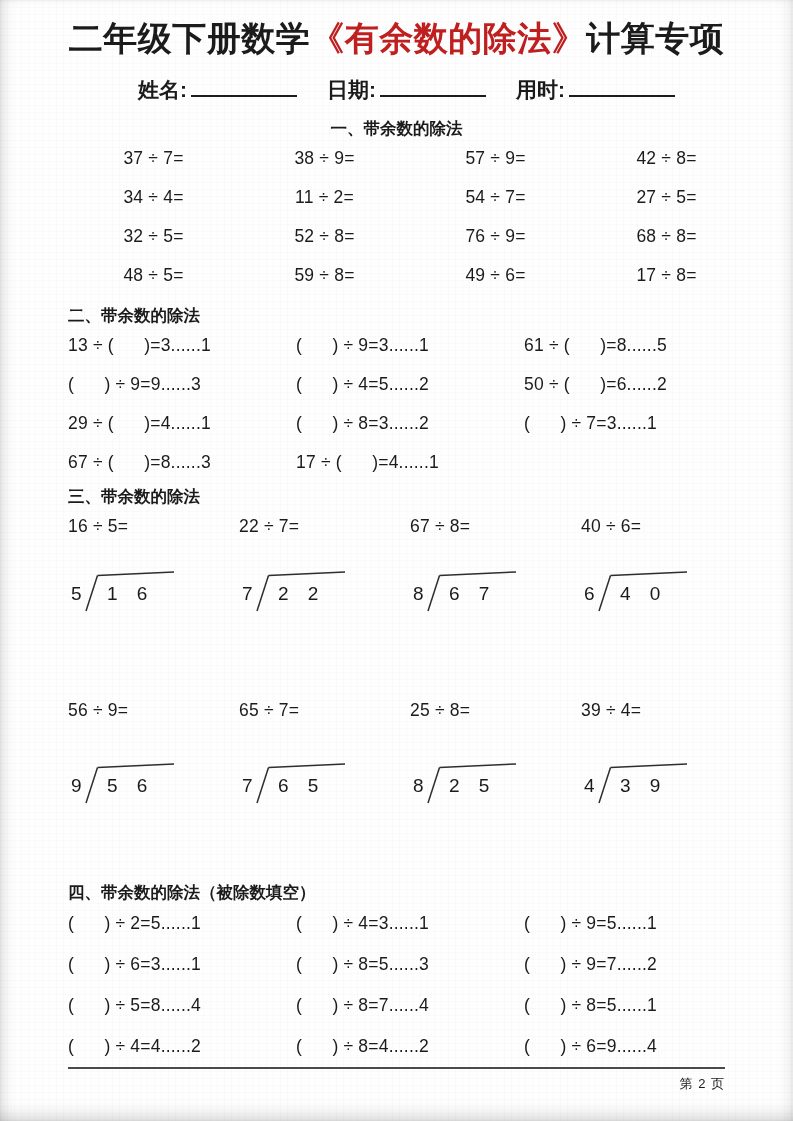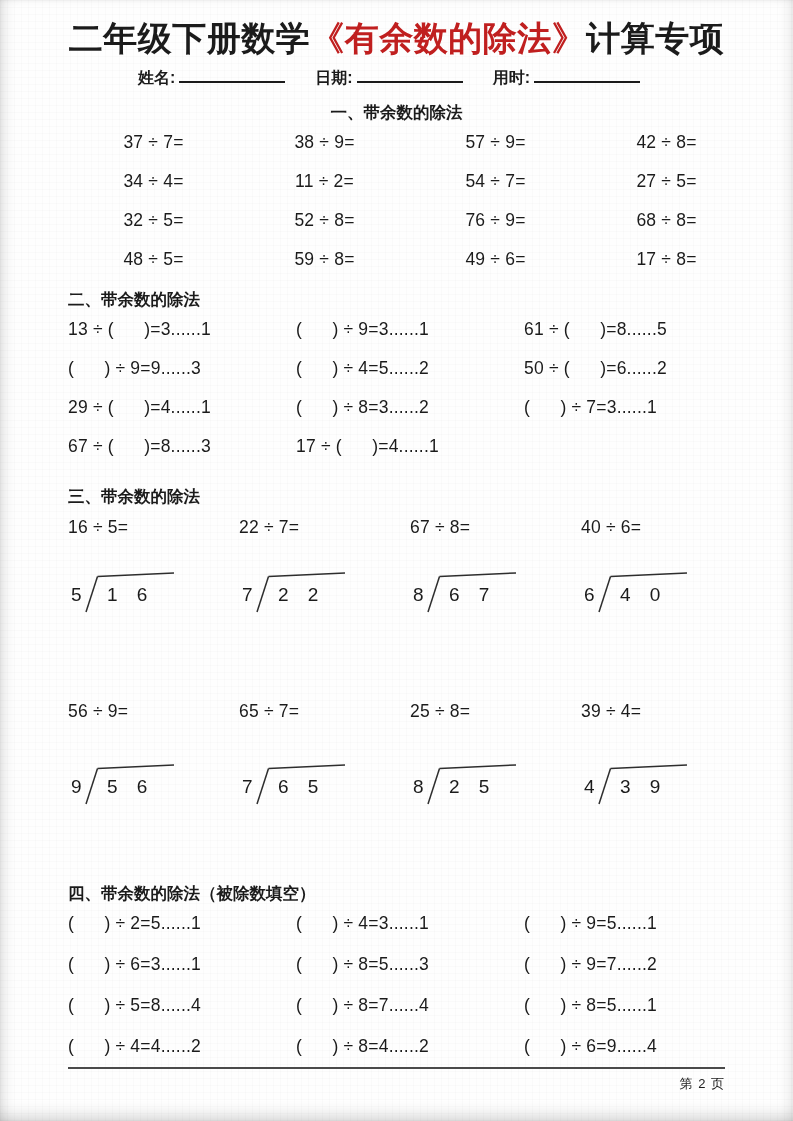--- a/index.html
+++ b/index.html
@@ -22,35 +22,35 @@
       inset 0 -16px 18px -13px rgba(0,0,0,.20),
       inset 0 7px 9px -8px rgba(0,0,0,.08);
   }
 
   .title {
     font-size:34px; font-weight:bold; text-align:center;
     line-height:1.3; white-space:nowrap; letter-spacing:0.5px;
   }
 
   .fields {
-    margin-top:7px; padding-left:70px;
-    font-size:16px; font-weight:bold; line-height:1.35;
+    margin-top:16px; padding-left:70px;
+    font-size:21px; font-weight:bold; line-height:1.35;
     white-space:nowrap;
   }
   .field { margin-right:2px; }
   .blank {
     display:inline-block; width:106px; height:13px;
     border-bottom:2px solid #1b1b1b;
     margin-left:4px; margin-right:28px;
   }
   .field:last-child .blank { margin-right:0; }
 
   .section { margin-top:18px; }
   .sec1 { margin-top:12px;text-align:center; }
-  .sec3 { margin-top:28px; }
+  .sec3 { margin-top:12px; }
   .sec4 { margin-top:74px; }
 
   .heading { font-size:16.5px; font-weight:bold; line-height:1.35; }
 
   .grid {
     display:grid; width:max-content;
     margin-top:8px; margin-left:0;
     row-gap:17px;
   }
   .cols4 { grid-template-columns:repeat(4,171px); }

